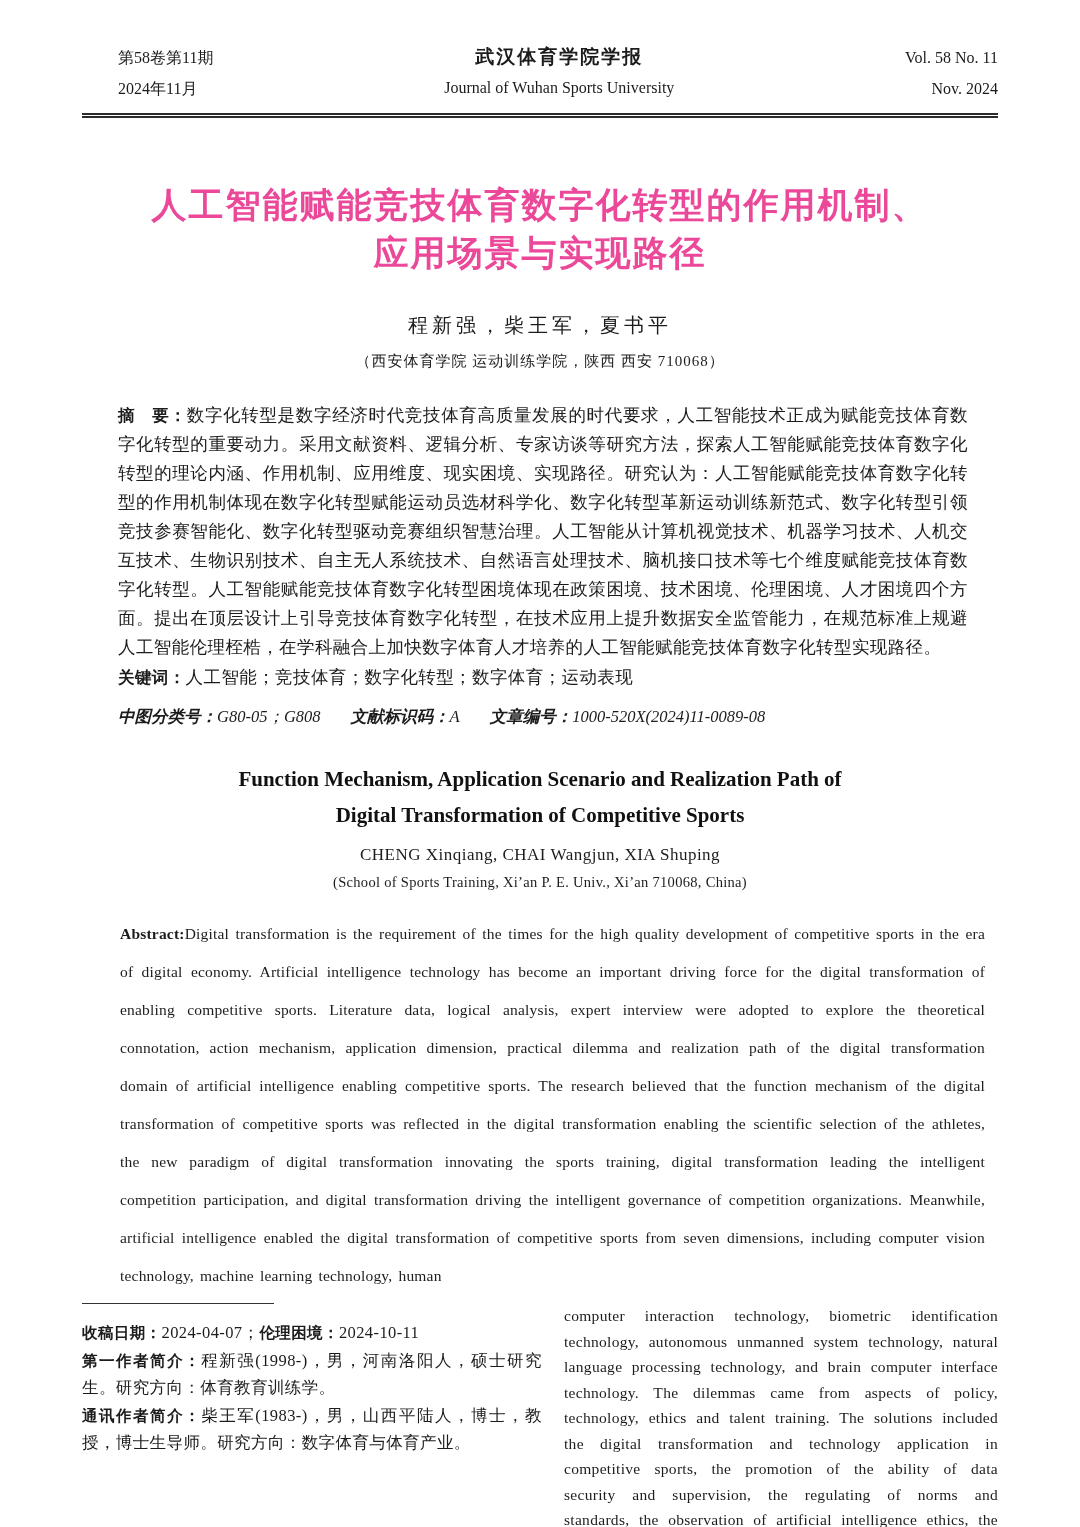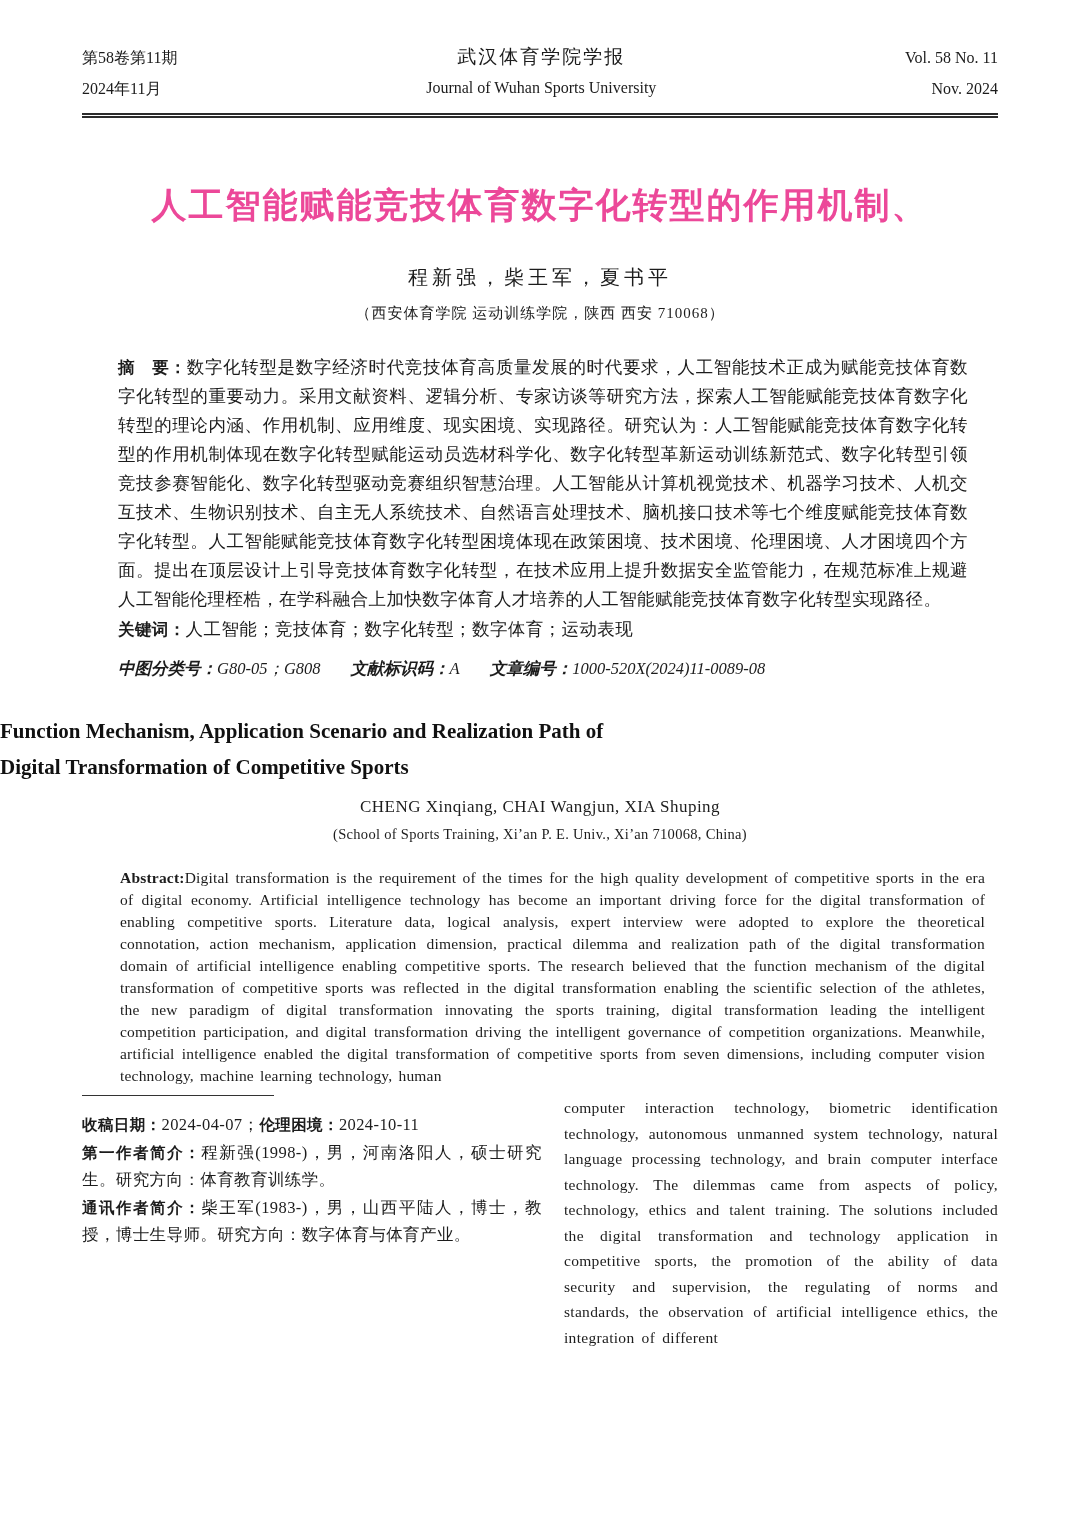--- a/index.html
+++ b/index.html
@@ -9,24 +9,24 @@
     font-family: "Liberation Serif", "DejaVu Serif", serif;
     color: #1c1c1c;
     overflow: hidden;
     position: relative;
   }
   
   .jheader {
     margin: 42px 82px 0 82px;
     display: flex; justify-content: space-between; align-items: flex-start;
   }
-  .jheader .hcol { font-size: 16px; line-height: 31px; }
+  .jheader .hcol { font-size: 16px; line-height: 31px; margin-left: 36px; }
   .jheader .hleft { text-align: left; }
   .jheader .hcenter { text-align: center; }
-  .jheader .hcenter .cn { font-size: 19px; font-weight: normal; letter-spacing: 2px; line-height: 30px; }
+  .jheader .hcenter .cn { font-size: 19px; font-weight: bold; letter-spacing: 2px; line-height: 30px; }
   .jheader .hcenter .en { font-size: 16px; line-height: 32px; }
   .jheader .hright { text-align: right; font-family: Liberation Serif, serif; }
   .double-rule {
     margin: 9px 82px 0 82px;
     height: 5px;
     border-top: 2px solid #2b2b2b;
     border-bottom: 2px solid #2b2b2b;
   }
   
   .title-cn {
@@ -57,30 +57,30 @@
     font-size: 17.5px; line-height: 29px; letter-spacing: 0.4px;
   }
   .meta-line {
     margin: 10px 112px 0 118px;
     font-size: 16.5px; line-height: 29px; font-style: italic;
   }
   .meta-line .pair { margin-right: 30px; }
   .meta-line .pair:last-child { margin-right: 0; }
   
   .title-en {
-    margin-top: 30px; text-align: left;
+    margin-top: 30px; text-align: center;
     font-size: 21px; font-weight: bold; line-height: 36px;
     color: #111;
   }
   .authors-en { margin-top: 12px; text-align: center; font-size: 17px; letter-spacing: 0.5px; }
   .affil-en { margin-top: 9px; text-align: center; font-size: 14.5px; letter-spacing: 0.3px; }
   
   .abs-en {
     margin: 24px 95px 0 120px;
-    font-size: 15.5px; line-height: 22px;
+    font-size: 15.5px; line-height: 38px;
     text-align: justify; word-spacing: 2px; letter-spacing: 0.2px;
   }
   .abs-en b { font-size: 15.5px; }
   
   .cols {
     margin: 8px 82px 0 82px;
     display: flex; align-items: flex-start;
   }
   .col-left { width: 460px; margin-right: 22px; }
   .fn-rule { width: 192px; border-top: 1.6px solid #333; margin-bottom: 15px; }
@@ -109,20 +109,21 @@
   </div>
   <div class="hcol hright">
     <div>Vol. 58 No. 11</div>
     <div>Nov. 2024</div>
   </div>
 </div>
 <div class="double-rule"></div>
 
 <h1 class="title-cn">
   <div>人工智能赋能竞技体育数字化转型的作用机制、</div>
+  <div>应用场景与实现路径</div>
 </h1>
 <div class="authors-cn">程新强，柴王军，夏书平</div>
 <div class="affil-cn">（西安体育学院 运动训练学院，陕西 西安 710068）</div>
 
 <p class="abs-cn"><b>摘　要：</b><span>数字化转型是数字经济时代竞技体育高质量发展的时代要求，人工智能技术正成为赋能竞技体育数字化转型的重要动力。采用文献资料、逻辑分析、专家访谈等研究方法，探索人工智能赋能竞技体育数字化转型的理论内涵、作用机制、应用维度、现实困境、实现路径。研究认为：人工智能赋能竞技体育数字化转型的作用机制体现在数字化转型赋能运动员选材科学化、数字化转型革新运动训练新范式、数字化转型引领竞技参赛智能化、数字化转型驱动竞赛组织智慧治理。人工智能从计算机视觉技术、机器学习技术、人机交互技术、生物识别技术、自主无人系统技术、自然语言处理技术、脑机接口技术等七个维度赋能竞技体育数字化转型。人工智能赋能竞技体育数字化转型困境体现在政策困境、技术困境、伦理困境、人才困境四个方面。提出在顶层设计上引导竞技体育数字化转型，在技术应用上提升数据安全监管能力，在规范标准上规避人工智能伦理桎梏，在学科融合上加快数字体育人才培养的人工智能赋能竞技体育数字化转型实现路径。</span></p>
 
 <p class="kw-line"><b>关键词：</b><span>人工智能；竞技体育；数字化转型；数字体育；运动表现</span></p>
 
 <p class="meta-line"><span class="pair"><b>中图分类号：</b><span>G80-05；G808</span></span><span class="pair"><b>文献标识码：</b><span>A</span></span><span class="pair"><b>文章编号：</b><span>1000-520X(2024)11-0089-08</span></span></p>
 

